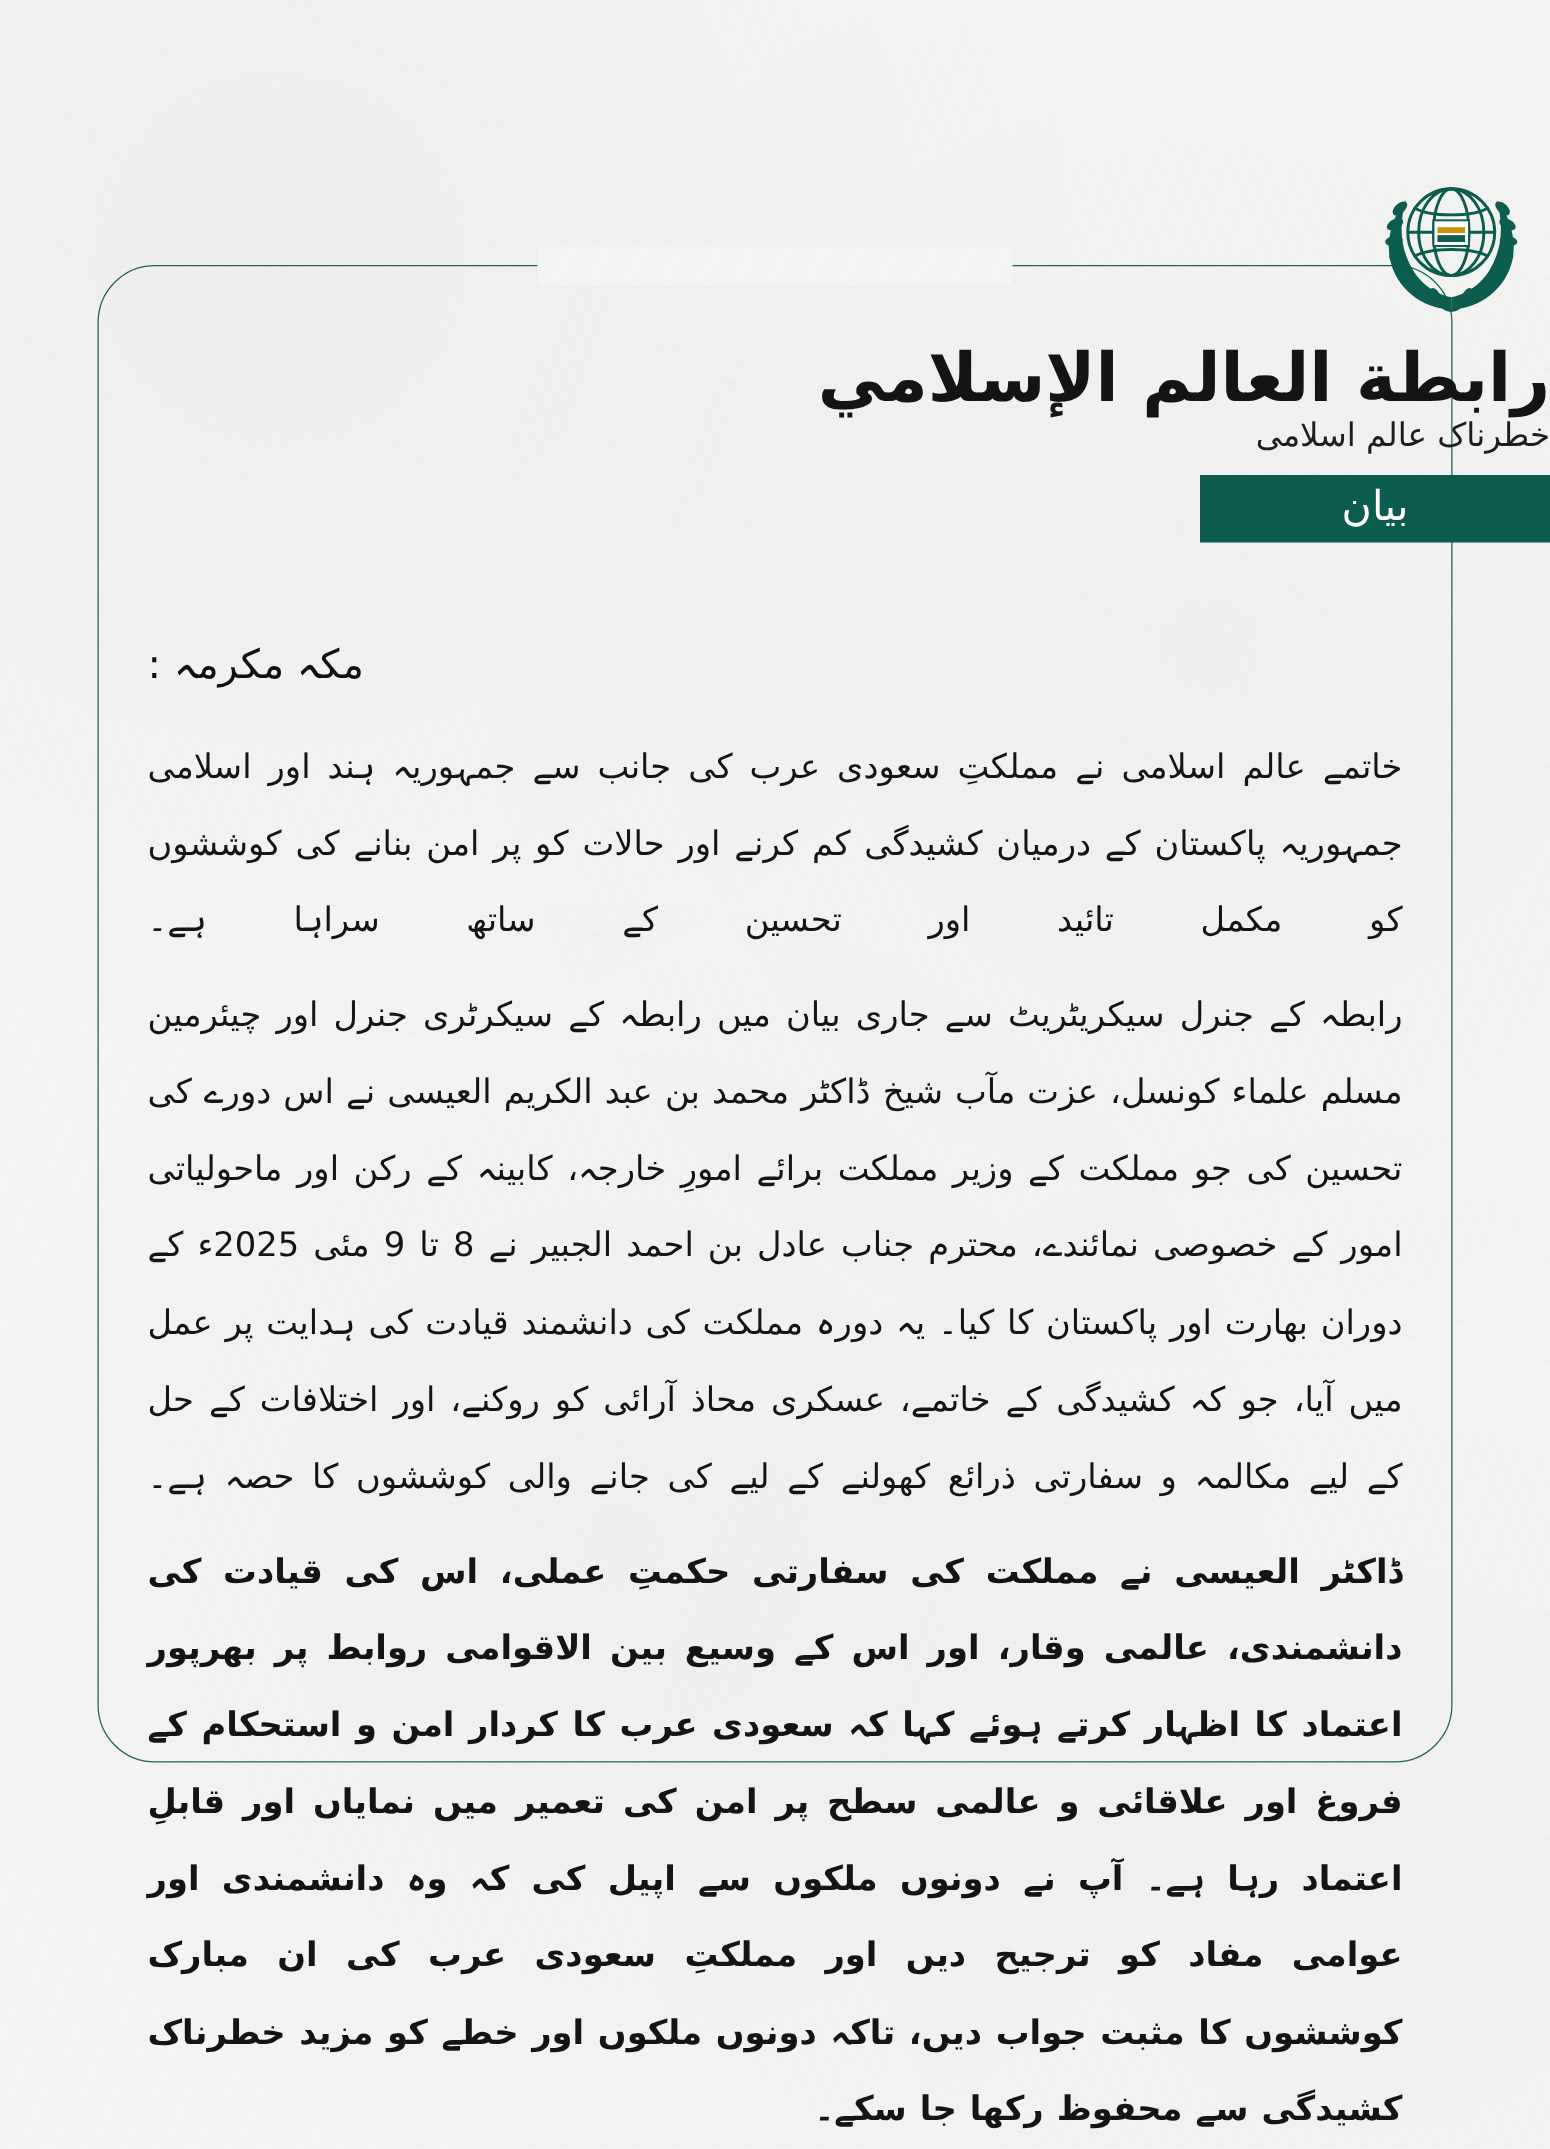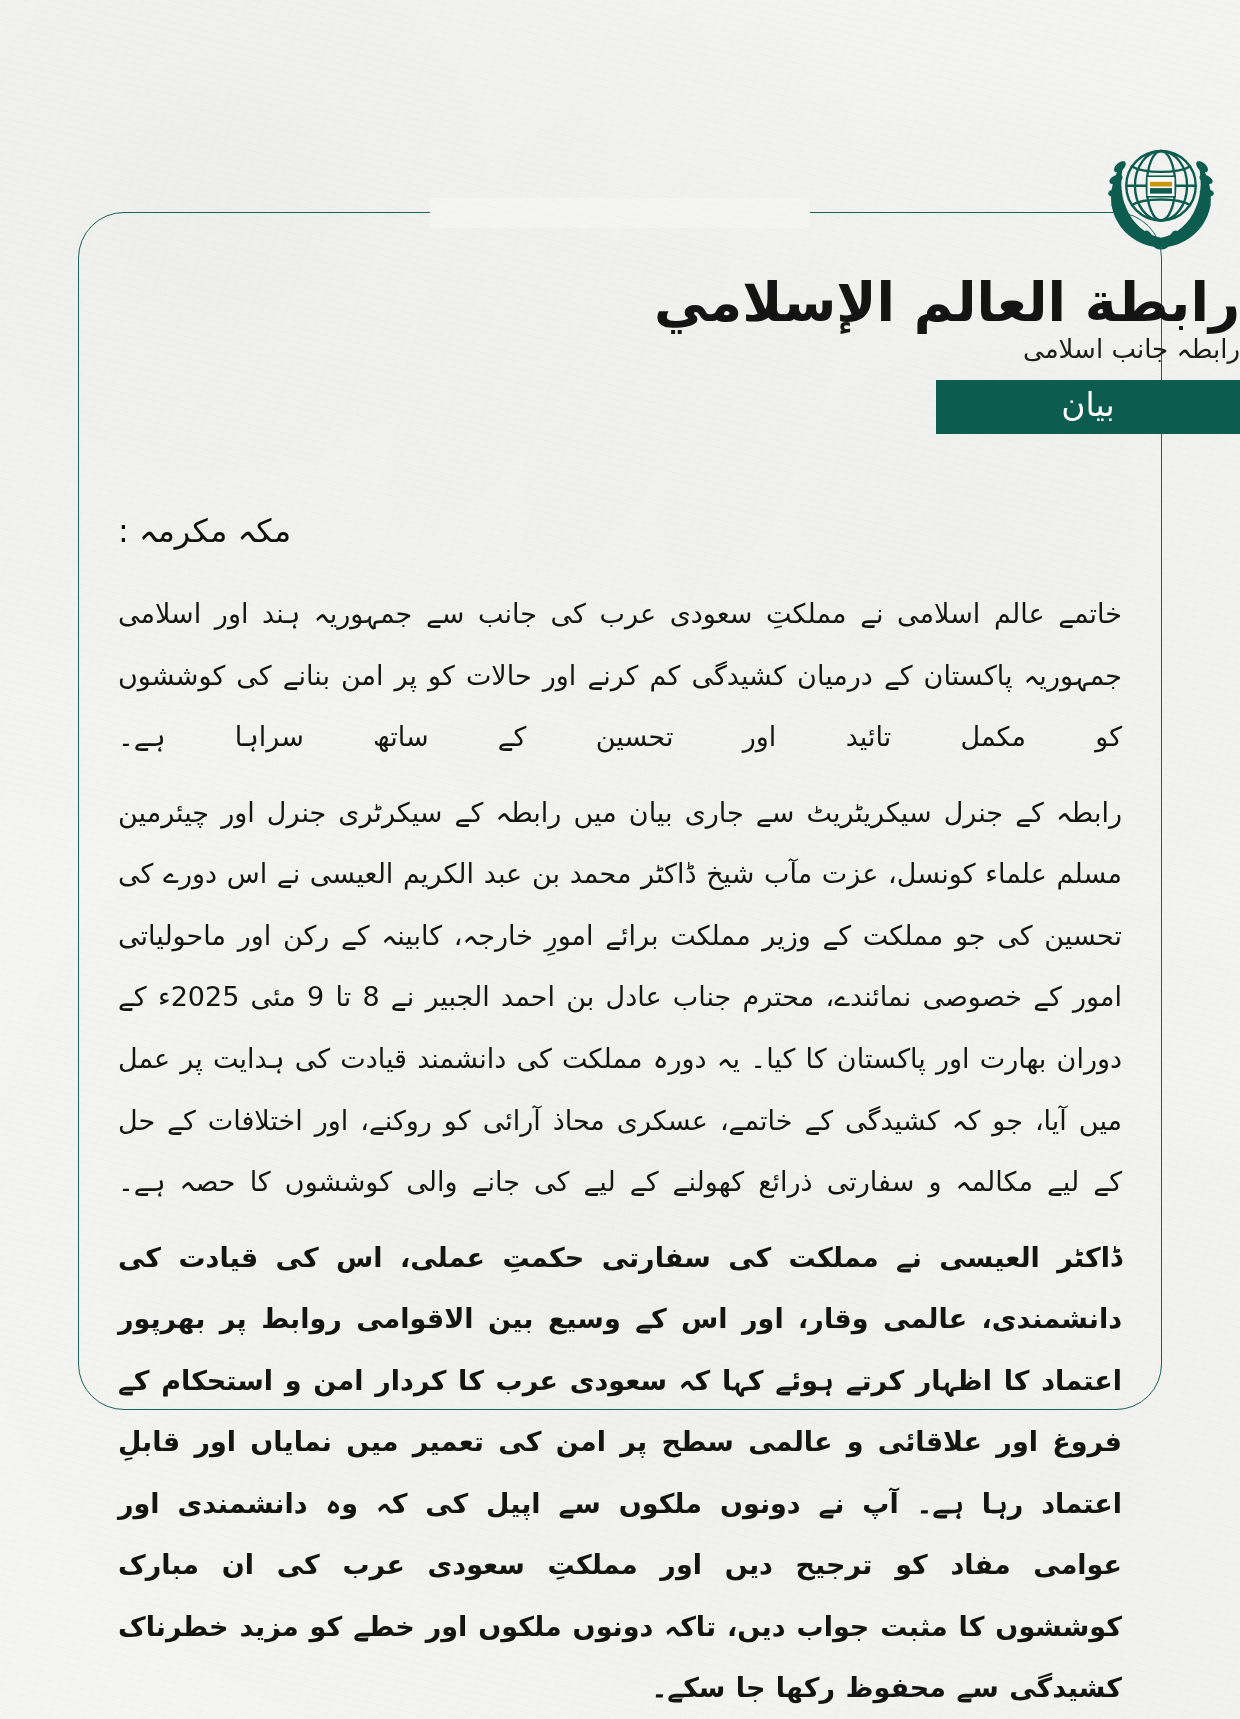--- a/index.html
+++ b/index.html
@@ -95,21 +95,21 @@
     font-size: 26px;
     line-height: 1.1;
     direction: rtl;
     text-align: center;
     letter-spacing: 4px;
     white-space: nowrap;
   }
 
   .doc-type-banner {
     margin-top: 16px;
-    width: 304px;
+    width: 280px;
     height: 54px;
     background: #0d5c50;
     display: flex;
     align-items: center;
     justify-content: center;
   }
   .doc-type-banner span {
     color: #ffffff;
     font-size: 33px;
     line-height: 1;
@@ -195,21 +195,21 @@
       <ellipse cx="154" cy="94" rx="9" ry="5" transform="rotate(-14 154 94)"></ellipse>
       <ellipse cx="145" cy="110" rx="9" ry="5" transform="rotate(-32 145 110)"></ellipse>
       <ellipse cx="132" cy="124" rx="9" ry="5" transform="rotate(-48 132 124)"></ellipse>
       <ellipse cx="116" cy="133" rx="9" ry="5" transform="rotate(-64 116 133)"></ellipse>
     </g>
     <path d="M88 139 C94 150 106 150 112 139" fill="none" stroke="#0d5c50" stroke-width="3"></path>
   </svg>
 
   <div class="org-name-ar">رابطة العالم الإسلامي</div>
 
-  <div class="org-name-ur">رابطہ جانب اسلامی</div>
+  <div class="org-name-ur">خطرناک عالم اسلامی</div>
 
   <div class="doc-type-banner">
     <span>بیان</span>
   </div>
 
 </div>
 
 <div class="content">
 
   <div class="place-heading">مکہ مکرمہ :</div>

